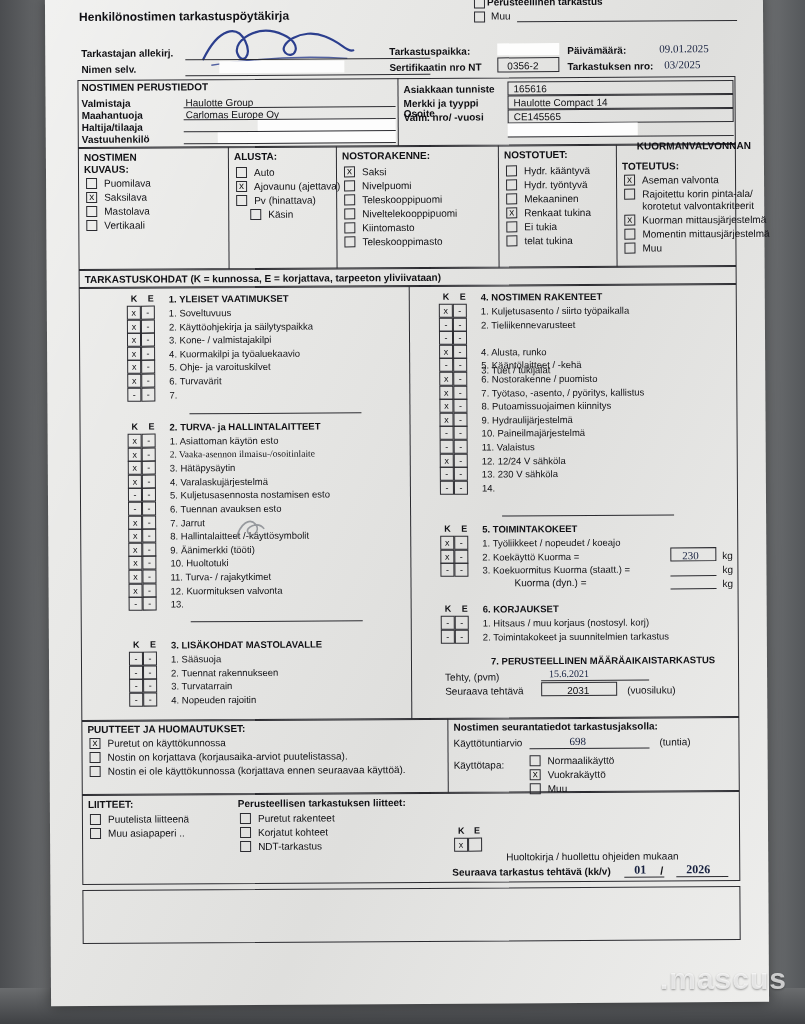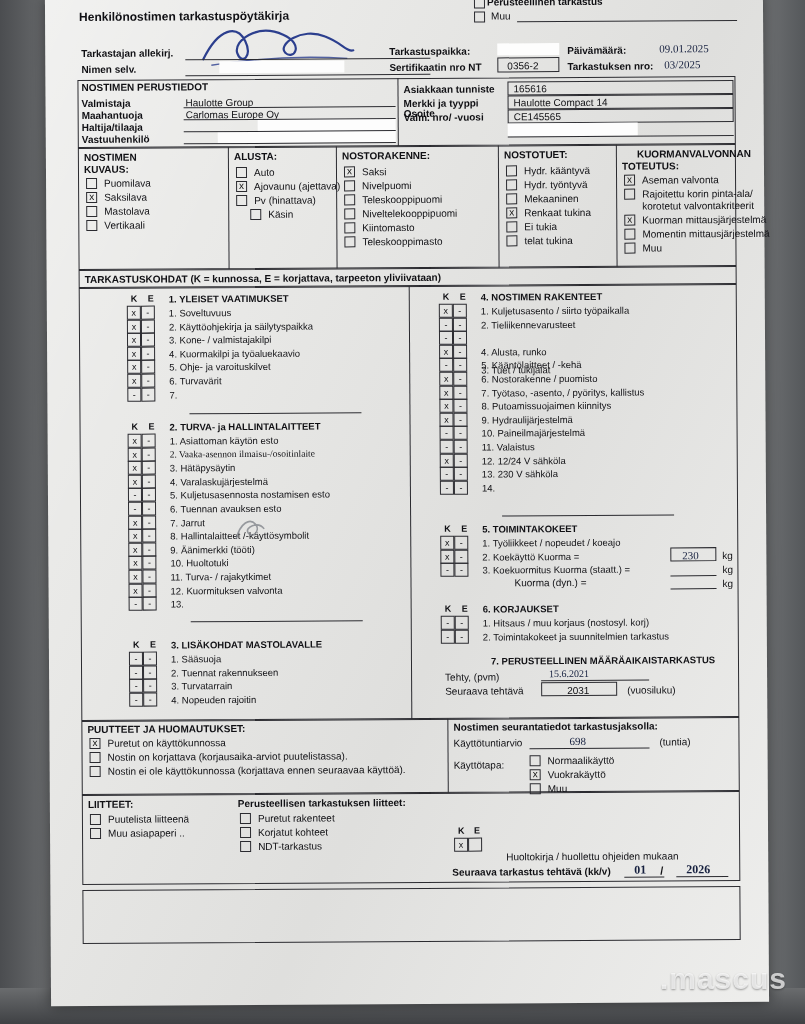--- a/index.html
+++ b/index.html
@@ -180,21 +180,21 @@
   <div class="lbl" style="left:456px;top:180px;">Hydr. työntyvä</div>
   <div class="cb" style="left:438px;top:194px;"></div>
   <div class="lbl" style="left:456px;top:194px;">Mekaaninen</div>
   <div class="cb x" style="left:438px;top:208px;"></div>
   <div class="lbl" style="left:456px;top:208px;">Renkaat tukina</div>
   <div class="cb" style="left:438px;top:222px;"></div>
   <div class="lbl" style="left:456px;top:222px;">Ei tukia</div>
   <div class="cb" style="left:438px;top:236px;"></div>
   <div class="lbl" style="left:456px;top:236px;">telat tukina</div>
 
-  <div class="lbl b" style="left:554px;top:150px;padding-left:15px;">KUORMANVALVONNAN</div>
+  <div class="lbl b" style="left:554px;top:142px;padding-left:15px;">KUORMANVALVONNAN</div>
   <div class="lbl b" style="left:554px;top:162px;">TOTEUTUS:</div>
   <div class="cb x" style="left:556px;top:176px;"></div>
   <div class="lbl" style="left:574px;top:176px;">Aseman valvonta</div>
   <div class="cb" style="left:556px;top:190px;"></div>
   <div class="lbl" style="left:574px;top:190px;">Rajoitettu korin pinta-ala/</div>
   <div class="lbl" style="left:574px;top:202px;">korotetut valvontakriteerit</div>
   <div class="cb x" style="left:556px;top:216px;"></div>
   <div class="lbl" style="left:574px;top:216px;">Kuorman mittausjärjestelmä</div>
   <div class="cb" style="left:556px;top:230px;"></div>
   <div class="lbl" style="left:574px;top:230px;">Momentin mittausjärjestelmä</div>

